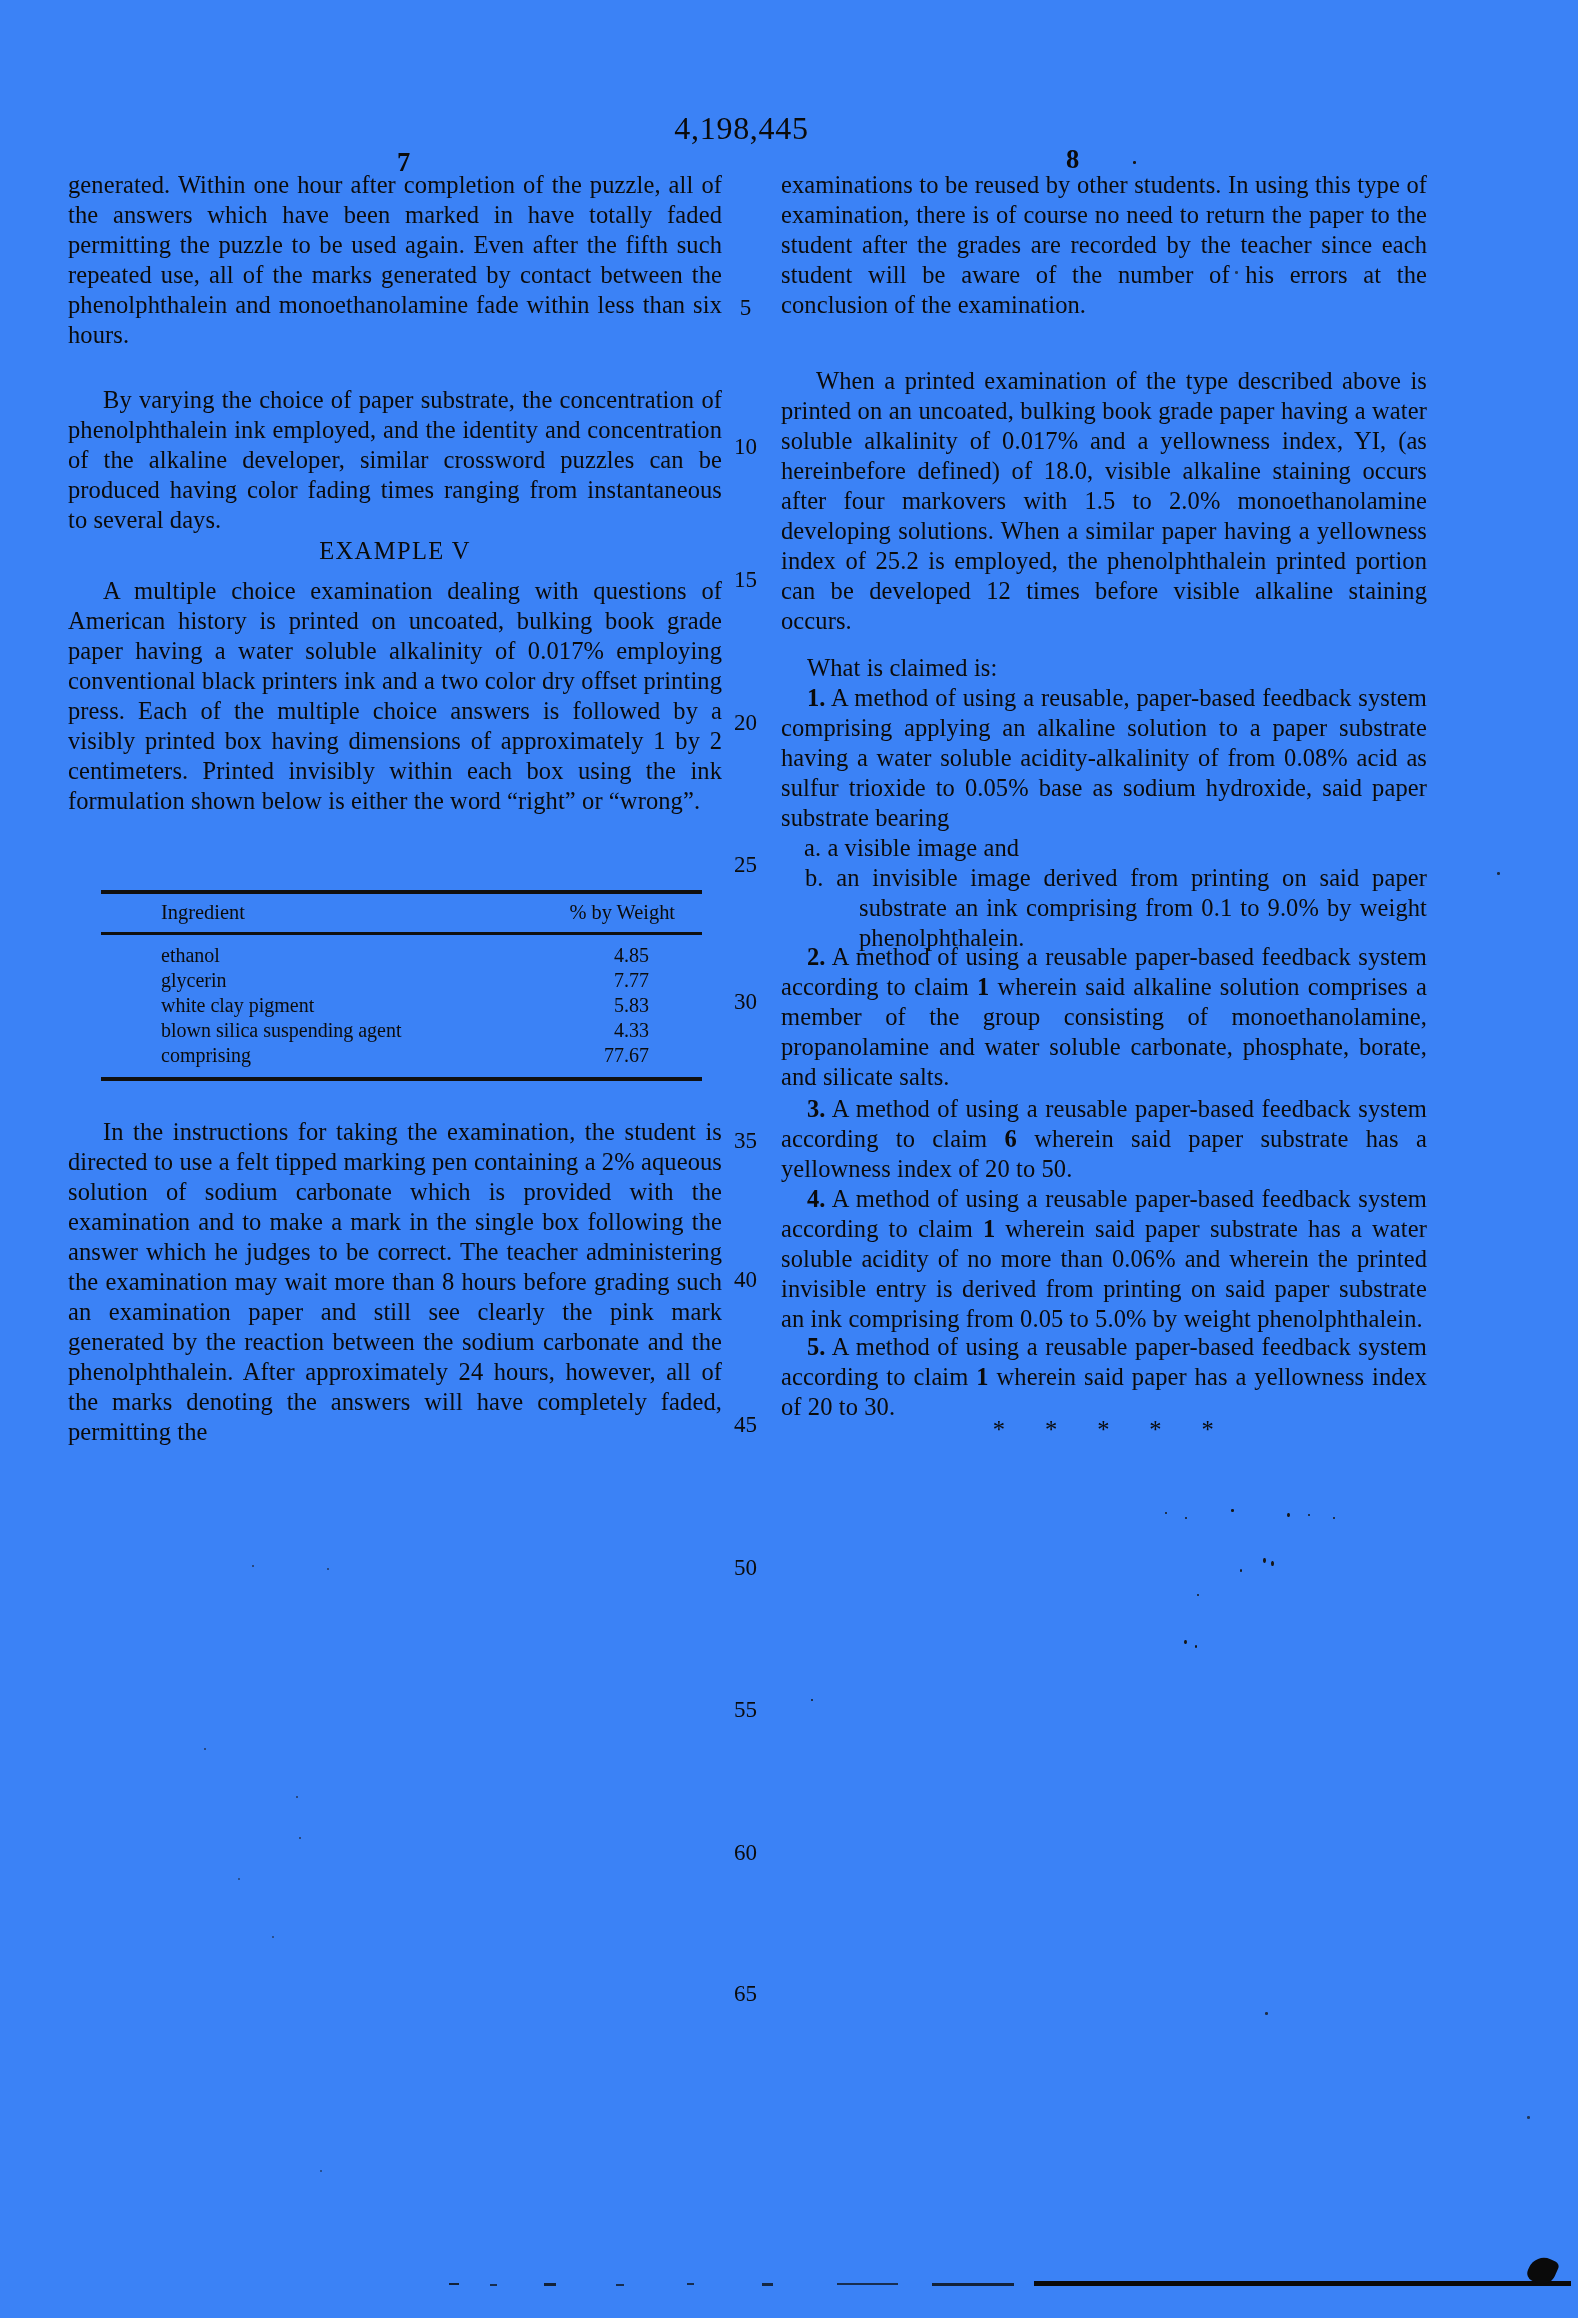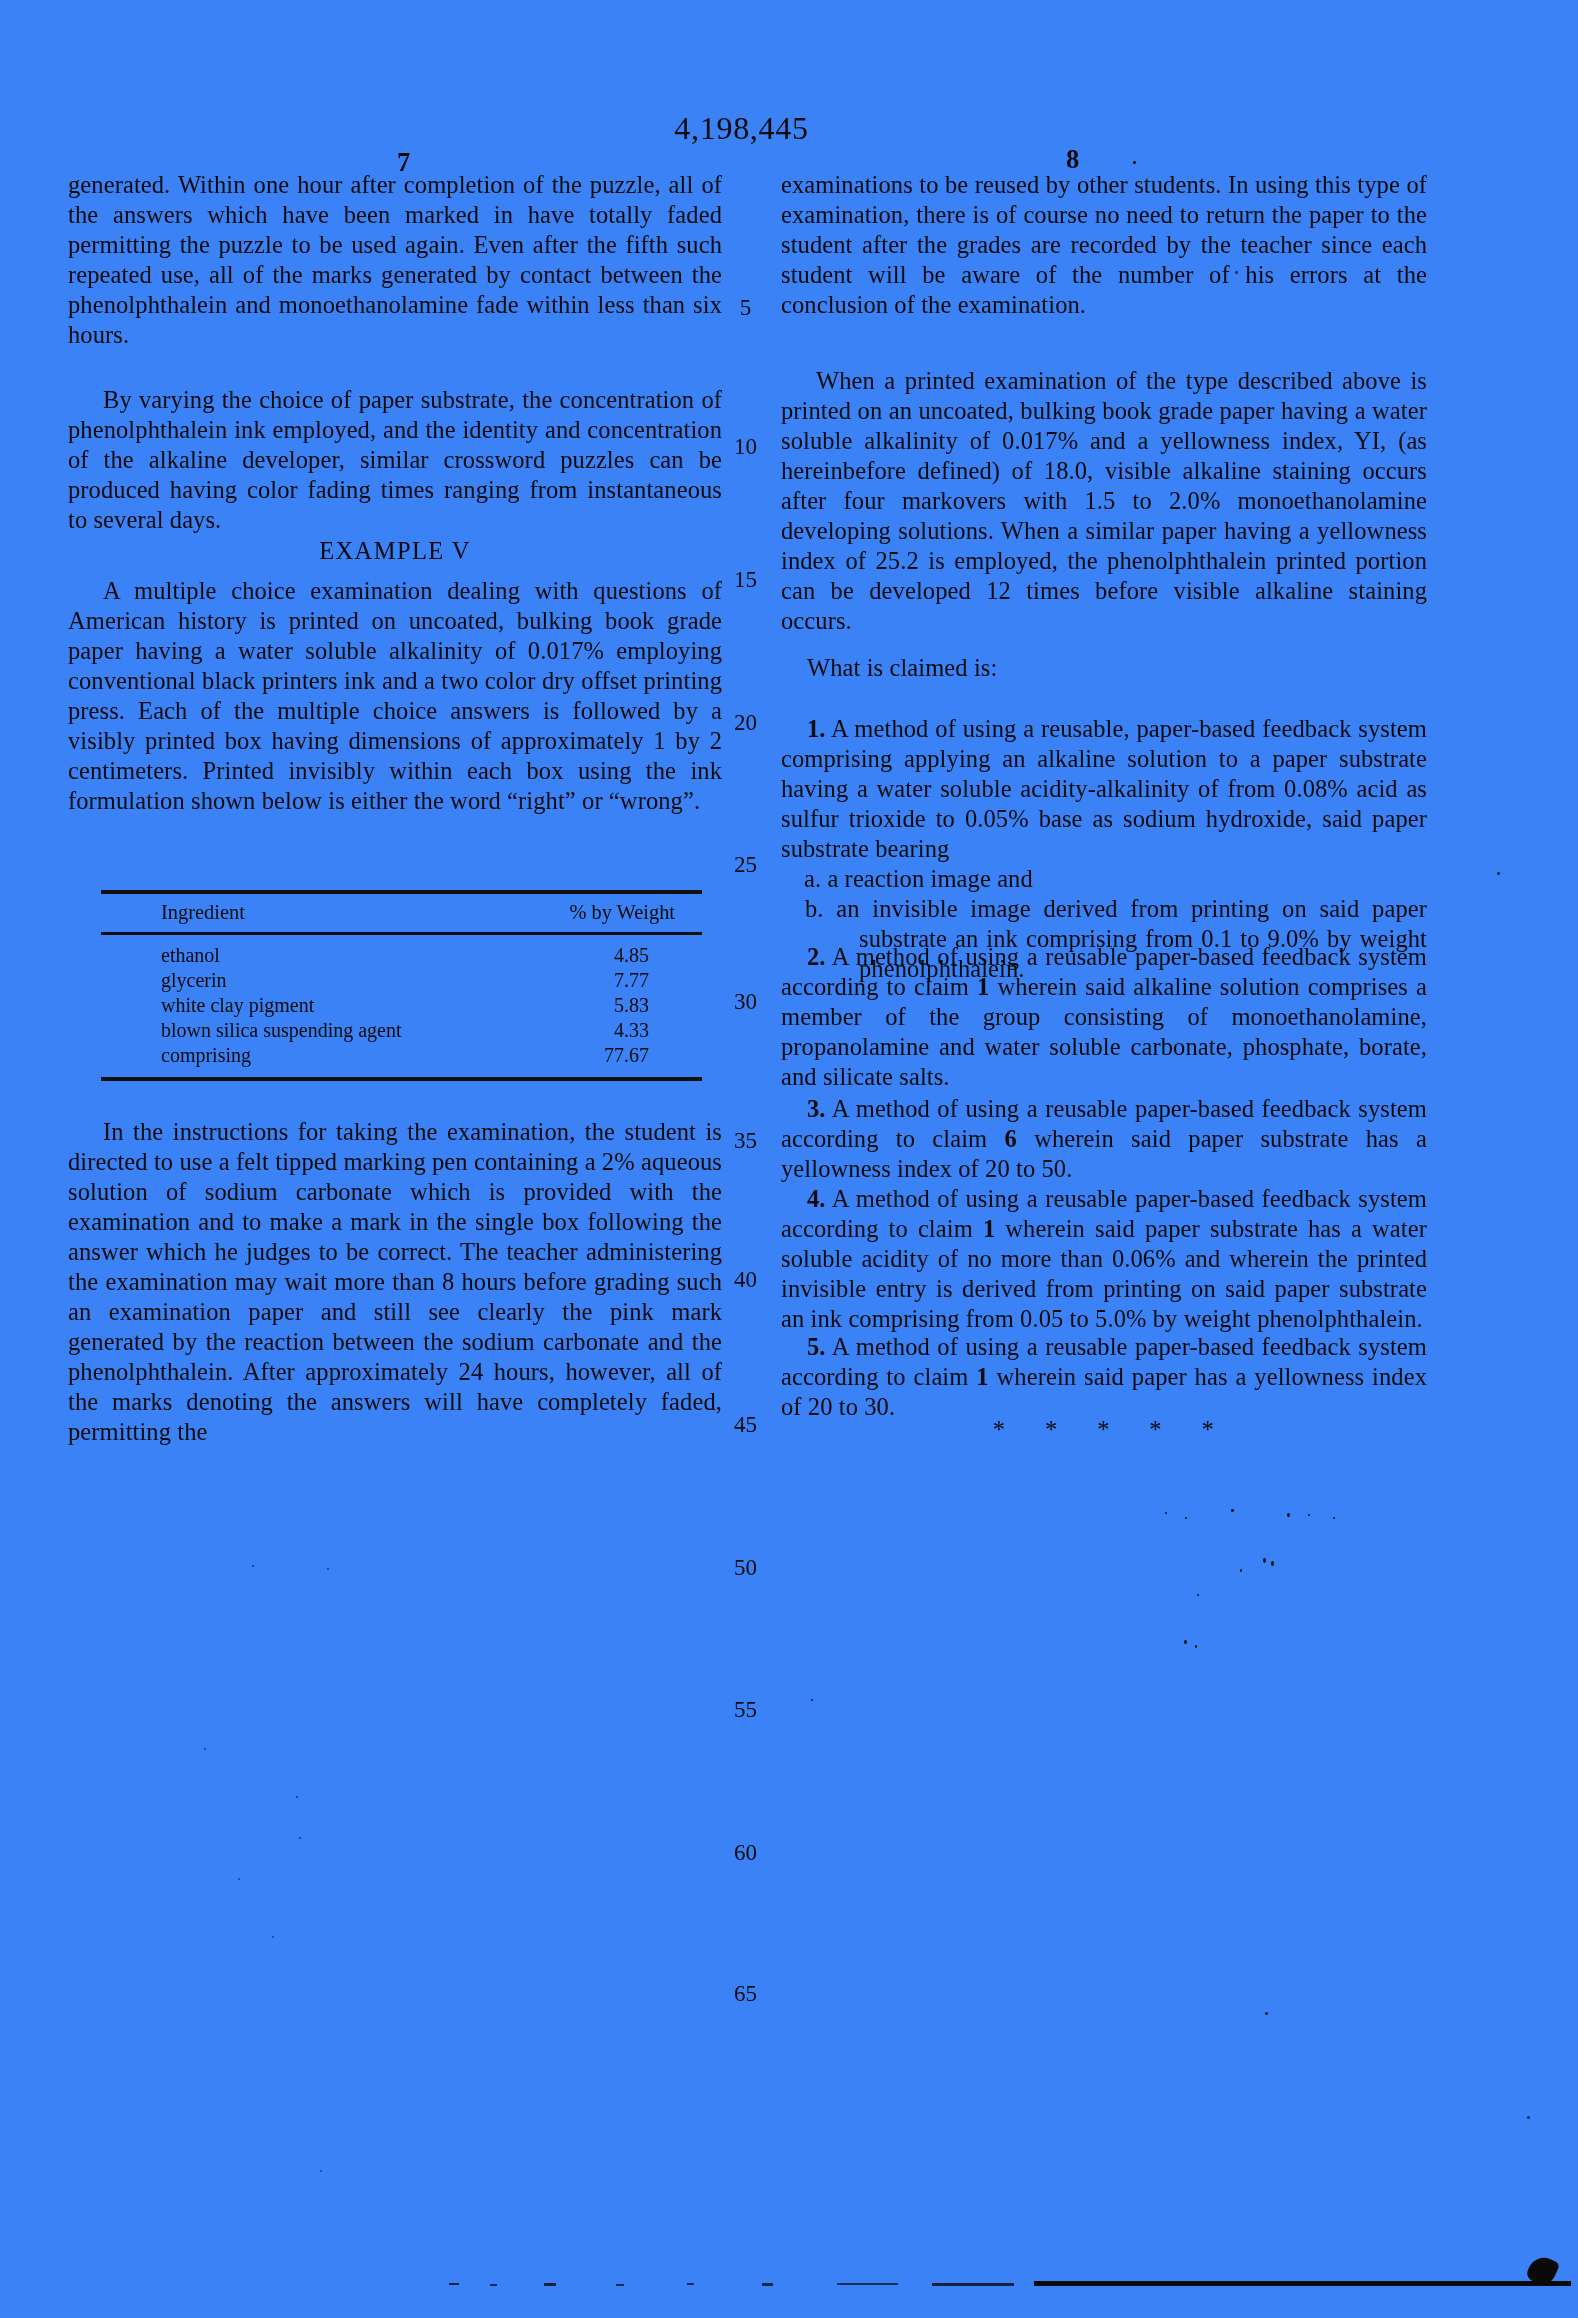--- a/index.html
+++ b/index.html
@@ -42,21 +42,21 @@
   table.formulation th:first-child { text-align:left; padding-left:60px; }
   table.formulation th:last-child  { text-align:right; padding-right:27px; }
   table.formulation td:first-child { padding-left:60px; }
   table.formulation td:last-child  { text-align:right; padding-right:53px; }
   table.formulation tr:first-child td { padding-top:9.5px; }
   table.formulation tr:last-child  td { padding-bottom:9.5px; }
 
   .claim { text-indent:26px; }
   .claim-intro-line { text-indent:26px; }
   .claim1-wrap { text-indent:0; }
-  .claim1-body { text-indent:26px;margin-top:31px; }
+  .claim1-body { text-indent:26px; }
   .claim-item-a { text-indent:0; padding-left:23px; text-align:left; }
   .claim-item-b { text-indent:-54px; padding-left:78px; }
   .asterisks {
     text-align:center; word-spacing:31px; font-size:24.5px; letter-spacing:1.4px;
     text-indent:0;
   }
 
   .speck { position:absolute; background:#161616; border-radius:50%; }
   .streak { position:absolute; background:#0a0a0a; }
 </style>
@@ -106,21 +106,21 @@
   </table>
 
   <div class="block lcol firstline-indent" style="top:1117px;">In the instructions for taking the examination, the student is directed to use a felt tipped marking pen containing a 2% aqueous solution of sodium carbonate which is provided with the examination and to make a mark in the single box following the answer which he judges to be correct. The teacher administering the examination may wait more than 8 hours before grading such an examination paper and still see clearly the pink mark generated by the reaction between the sodium carbonate and the phenolphthalein. After approximately 24 hours, however, all of the marks denoting the answers will have completely faded, permitting the</div>
 
   <div class="block rcol" style="top:170px;">examinations to be reused by other students. In using this type of examination, there is of course no need to return the paper to the student after the grades are recorded by the teacher since each student will be aware of the number of his errors at the conclusion of the examination.</div>
   <div class="block rcol firstline-indent" style="top:366px;">When a printed examination of the type described above is printed on an uncoated, bulking book grade paper having a water soluble alkalinity of 0.017% and a yellowness index, YI, (as hereinbefore defined) of 18.0, visible alkaline staining occurs after four markovers with 1.5 to 2.0% monoethanolamine developing solutions. When a similar paper having a yellowness index of 25.2 is employed, the phenolphthalein printed portion can be developed 12 times before visible alkaline staining occurs.</div>
   <div class="block rcol claim-intro-line" style="top:653px;">What is claimed is:</div>
 
   <div class="block rcol claim1-wrap" style="top:683px;">
     <div class="claim1-body"><span style="font-weight: 700;">1.</span><span> A method of using a reusable, paper-based feedback system comprising applying an alkaline solution to a paper substrate having a water soluble acidity-alkalinity of from 0.08% acid as sulfur trioxide to 0.05% base as sodium hydroxide, said paper substrate bearing</span></div>
-    <div class="claim-item-a">a. a reaction image and</div>
+    <div class="claim-item-a">a. a visible image and</div>
     <div class="claim-item-b">b. an invisible image derived from printing on said paper substrate an ink comprising from 0.1 to 9.0% by weight phenolphthalein.</div>
   </div>
 
   <div class="block rcol claim" style="top:942px;"><span style="font-weight: 700;">2.</span><span> A method of using a reusable paper-based feedback system according to claim </span><span style="font-weight: 700;">1</span><span> wherein said alkaline solution comprises a member of the group consisting of monoethanolamine, propanolamine and water soluble carbonate, phosphate, borate, and silicate salts.</span></div>
   <div class="block rcol claim" style="top:1094px;"><span style="font-weight: 700;">3.</span><span> A method of using a reusable paper-based feedback system according to claim </span><span style="font-weight: 700;">6</span><span> wherein said paper substrate has a yellowness index of 20 to 50.</span></div>
   <div class="block rcol claim" style="top:1184px;"><span style="font-weight: 700;">4.</span><span> A method of using a reusable paper-based feedback system according to claim </span><span style="font-weight: 700;">1</span><span> wherein said paper substrate has a water soluble acidity of no more than 0.06% and wherein the printed invisible entry is derived from printing on said paper substrate an ink comprising from 0.05 to 5.0% by weight phenolphthalein.</span></div>
   <div class="block rcol claim" style="top:1332px;font-family:Liberation Serif, serif;"><span style="font-weight: 700;">5.</span><span> A method of using a reusable paper-based feedback system according to claim </span><span style="font-weight: 700;">1</span><span> wherein said paper has a yellowness index of 20 to 30.</span></div>
   <div class="block rcol asterisks" style="top:1415px;">* * * * *</div>
 
   <div class="gutter-num" style="top:295px;">5</div>

